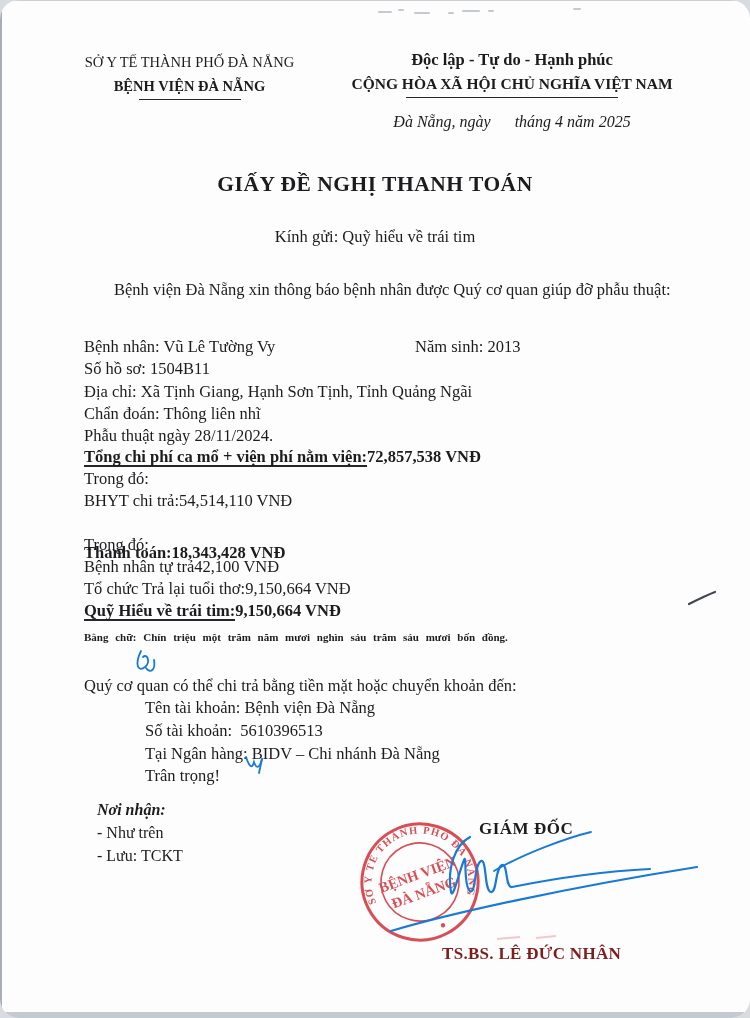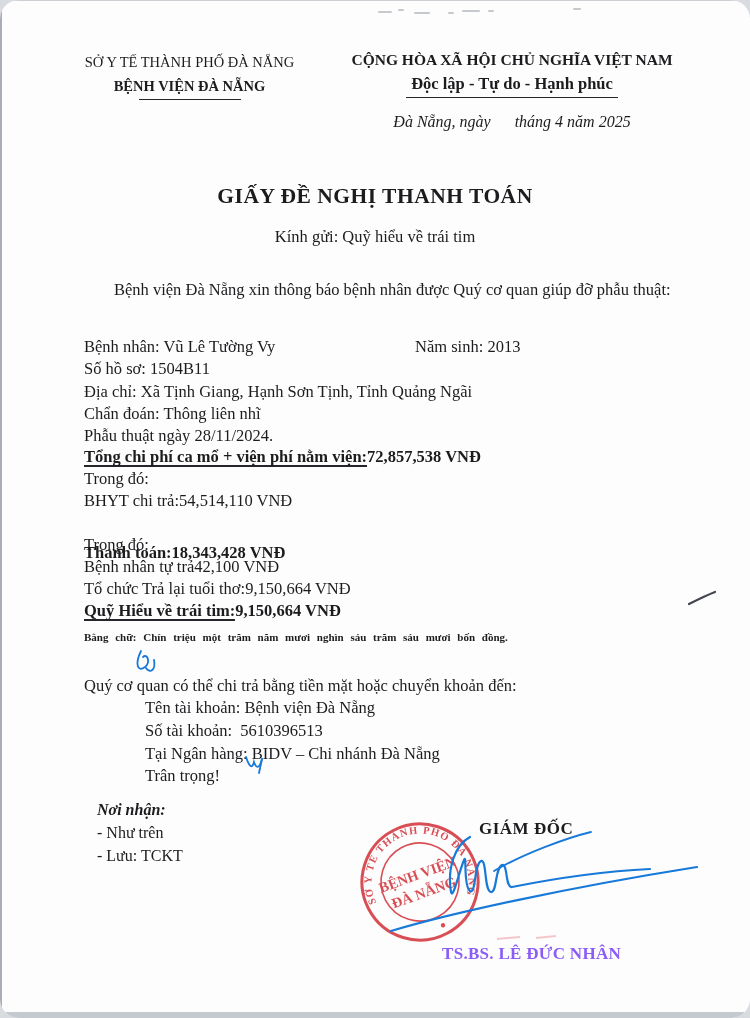--- a/index.html
+++ b/index.html
@@ -13,33 +13,33 @@
   .abs{position:absolute;}
   .ctr{text-align:center;}
   .b{font-weight:bold;}
   .i{font-style:italic;}
   .pre{white-space:pre;}
   .ul-thick{border-bottom:2px solid #26262a;}
   .hdr-left{left:52px;top:50px;width:275px;font-size:14.5px;line-height:24px;}
   .hdr-right{left:330px;top:48px;width:364px;font-size:15.5px;line-height:24px;}
   .rule{height:0;border-bottom:1.6px solid #26262a;margin:1px auto 0;}
   .dateline{margin-top:12px;font-size:16px;}
-  .doc-title{left:0;top:184px;width:750px;font-size:21.5px;letter-spacing:.5px;}
+  .doc-title{left:0;top:172px;width:750px;font-size:21.5px;letter-spacing:.5px;}
   .doc-sub{left:0;top:227px;width:750px;font-size:16.5px;}
   .intro{left:84px;top:272px;width:594px;font-size:16.5px;line-height:36px;text-indent:30px;}
   .info{left:84px;top:336px;width:594px;font-size:16.5px;line-height:22.3px;}
   .info .year{position:absolute;left:331px;top:0;}
   .fee-row{left:84px;width:592px;height:20px;display:flex;font-size:16.5px;line-height:20px;}
   .fee-row .lbl{padding-bottom:1px;}
   .words{left:84px;top:625px;width:596px;font-size:11px;line-height:25px;text-align:justify;word-spacing:4px;}
   .paynote{left:84px;top:676px;width:600px;font-size:16.5px;}
   .account{left:145px;top:697px;width:460px;font-size:16.5px;line-height:22.8px;}
   .noinhan{left:97px;top:798px;font-size:16px;line-height:23px;}
   .director{left:479px;top:819px;font-size:17px;letter-spacing:.5px;}
-  .red-name{left:442px;top:944px;font-size:17px;color:#8b5cf6;letter-spacing:.3px;}
+  .red-name{left:442px;top:944px;font-size:17px;color:#7f1d1d;letter-spacing:.3px;}
   .edge{background:#a9aeb5;}
   .dash{position:absolute;height:2px;background:#c6cace;border-radius:1px;}
   .overlay{left:0;top:0;pointer-events:none;}
   .stamp-svg{left:332px;top:794px;opacity:.88;}
 </style>
 </head>
 <body>
 
 <div class="page">
 
@@ -54,22 +54,22 @@
   <div class="dash" style="left:488px;top:10px;width:6px;"></div>
   <div class="dash" style="left:573px;top:8px;width:8px;"></div>
 
   <div class="abs hdr-left ctr">
     <div>SỞ Y TẾ THÀNH PHỐ ĐÀ NẴNG</div>
     <div class="b">BỆNH VIỆN ĐÀ NẴNG</div>
     <div class="rule" style="width:102px;"></div>
   </div>
 
   <div class="abs hdr-right ctr">
+    <div class="b" style="font-size:16.5px;">Độc lập - Tự do - Hạnh phúc</div>
     <div class="b">CỘNG HÒA XÃ HỘI CHỦ NGHĨA VIỆT NAM</div>
-    <div class="b" style="font-size:16.5px;">Độc lập - Tự do - Hạnh phúc</div>
     <div class="rule" style="width:212px;"></div>
     <div class="i dateline pre">Đà Nẵng, ngày      tháng 4 năm 2025</div>
   </div>
 
   <div class="abs doc-title ctr b">GIẤY ĐỀ NGHỊ THANH TOÁN</div>
   <div class="abs doc-sub ctr">Kính gửi: Quỹ hiểu về trái tim</div>
 
   <div class="abs intro">Bệnh viện Đà Nẵng xin thông báo bệnh nhân được Quý cơ quan giúp đỡ phẫu thuật:</div>
 
   <div class="abs info">

